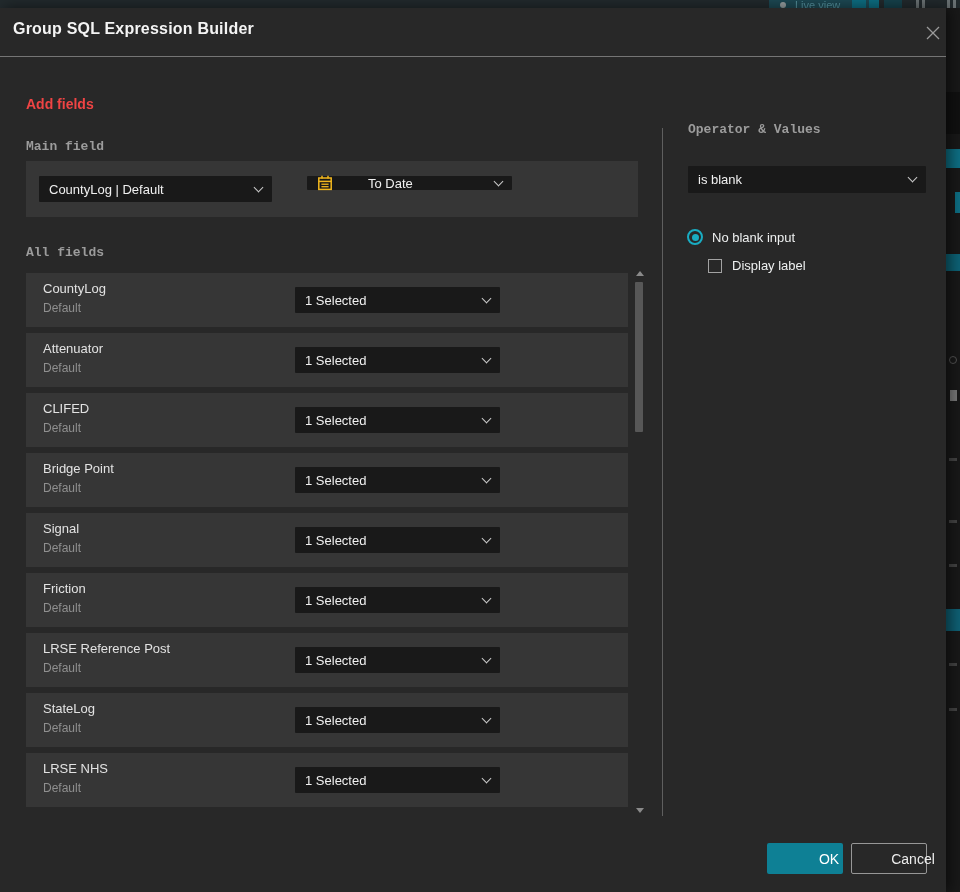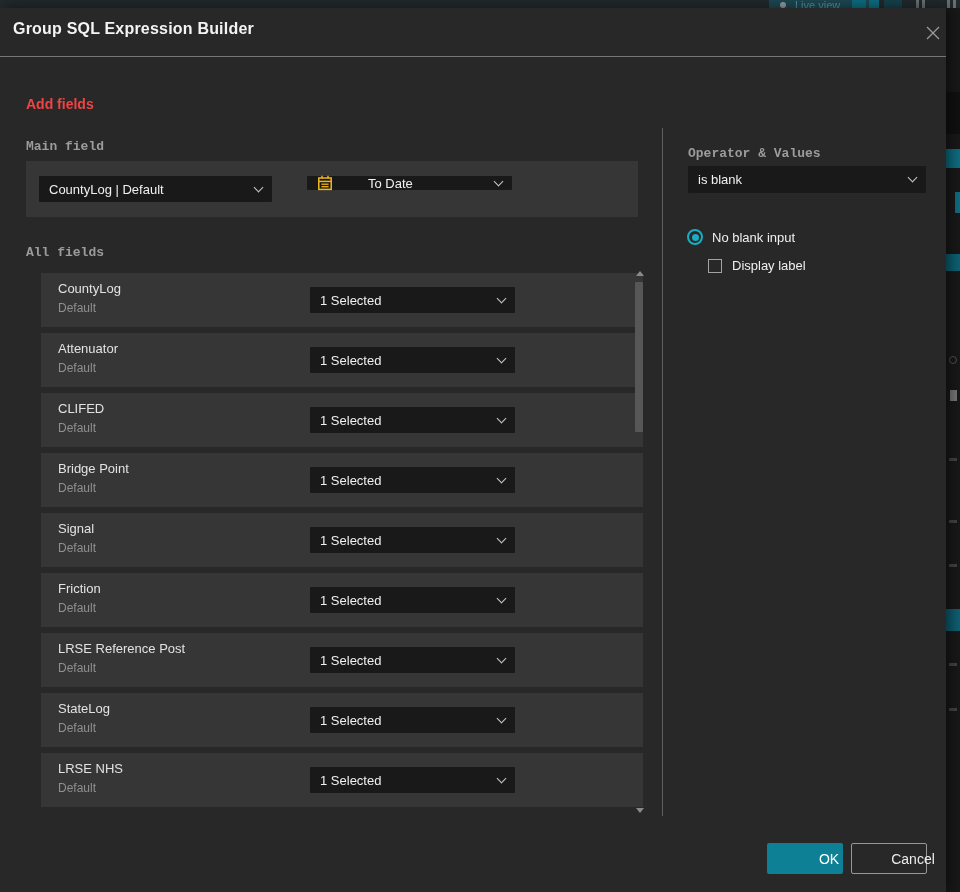--- a/index.html
+++ b/index.html
@@ -34,36 +34,36 @@
   .chev { width:7px; height:7px; border-right:1.6px solid #c9c9c9; border-bottom:1.6px solid #c9c9c9;
     transform:rotate(45deg); margin-left:8px; margin-top:-4px; flex:none; }
 
   #main-panel { left:26px; top:153px; width:612px; height:56px; background:var(--panel-bg); }
   #main-src-dd { position:absolute; left:13px; top:15px; width:233px; height:26px; }
   #main-field-dd { position:absolute; left:281px; top:15px; width:205px; height:14px;gap:27px; }
   .cal-icon { width:16px; height:16px; flex:none; margin-right:8px; }
 
   
   #fields-list { left:26px; top:265px; width:602px; }
-  .field-row { position:relative; width:602px; height:54px; background:var(--panel-bg); margin-bottom:6px;margin-left:15px; }
+  .field-row { position:relative; width:602px; height:54px; background:var(--panel-bg); margin-bottom:6px; }
   .row-name { position:absolute; left:17px; top:8px; font-size:13px; color:#e2e2e2; }
   .row-sub  { position:absolute; left:17px; top:28px; font-size:12px; color:var(--sub-gray); }
   .row-dd   { position:absolute; left:269px; top:14px; width:205px; height:26px; }
 
   
   #scrollbar { left:633px; top:261px; width:14px; height:544px; }
   .sb-arrow { position:absolute; left:3px; width:0; height:0; border-left:4px solid transparent; border-right:4px solid transparent; }
   #sb-up { top:2px; border-bottom:5px solid #8a8a8a; }
   #sb-down { bottom:0; border-top:5px solid #8a8a8a; }
   #sb-thumb { position:absolute; left:2px; top:13px; width:8px; height:150px; background:#575757; border-radius:1px; }
 
   #v-divider { left:662px; top:120px; width:1px; height:688px; background:var(--divider); }
 
   
-  #op-label { left:688px; top:138px; }
+  #op-label { left:688px; top:114px; }
   #op-dd { left:688px; top:158px; width:238px; height:27px;gap:47px; }
   #radio-row { left:687px; top:221px; display:flex; align-items:center; cursor:pointer; }
   .radio-outer { width:16px; height:16px; border-radius:50%; border:2px solid var(--accent-bright);
     background:var(--dialog-bg); display:flex; align-items:center; justify-content:center; flex:none; }
   .radio-inner { width:7px; height:7px; border-radius:50%; background:var(--accent-bright); }
   #radio-label { margin-left:9px; font-size:13px; color:#eef0f0; }
   #checkbox-row { left:708px; top:250px; display:flex; align-items:center; cursor:pointer; }
   .checkbox { width:14px; height:14px; border:1.5px solid #a3a3a3; background:transparent; flex:none; }
   #checkbox-label { margin-left:10px; font-size:13px; color:#eef0f0; }
 

